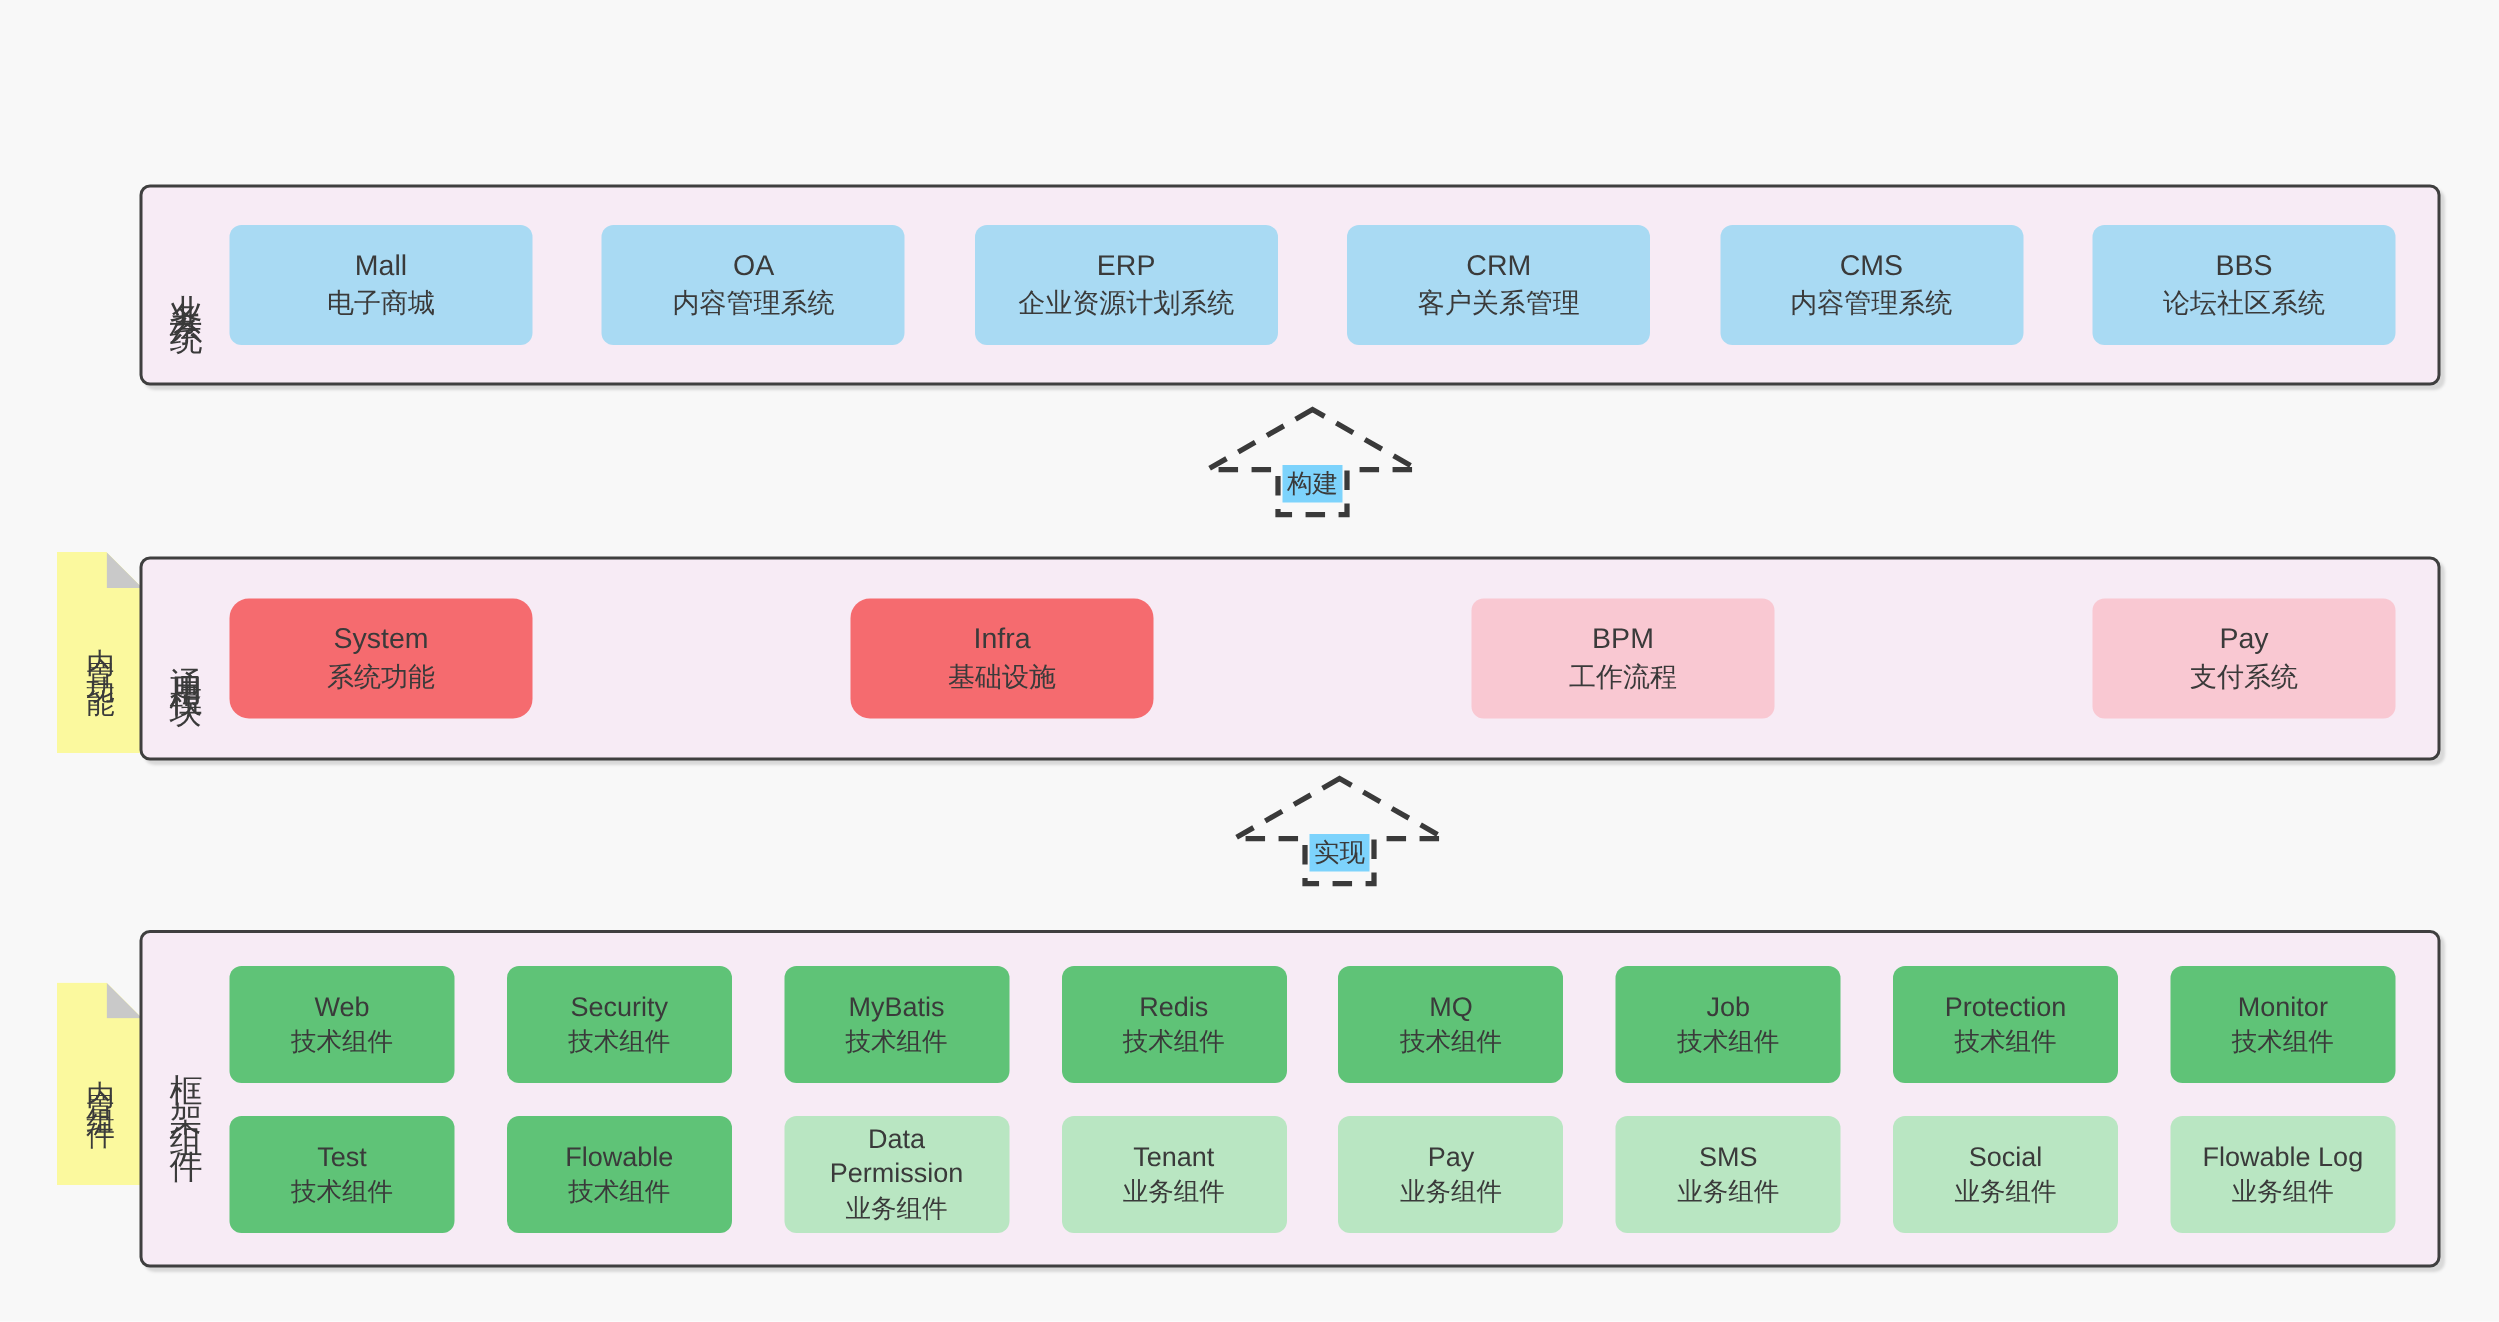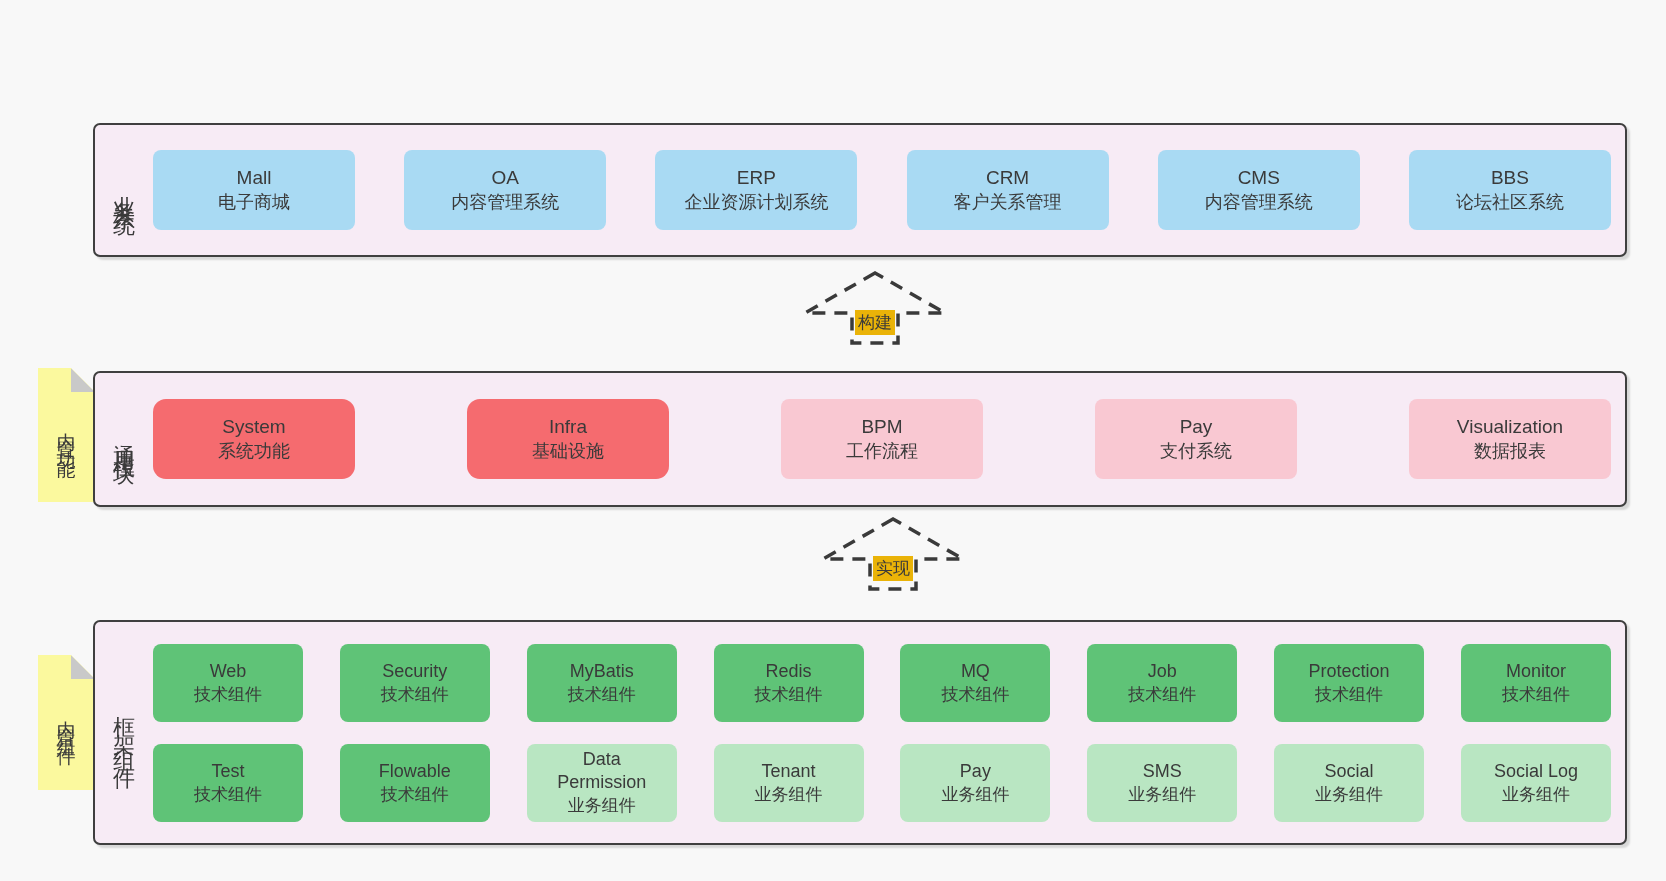--- a/index.html
+++ b/index.html
@@ -44,21 +44,21 @@
     color: var(--text, #3A3A3A);
   }
   .panel-framework .panel-label { letter-spacing: 17px; }
 
   .rows {
     flex: 1 1 auto;
     display: flex;
     flex-direction: column;
     justify-content: center;
     gap: 22px;
-    padding-right: 14px;
+    padding-right: 28px;
   }
   .row {
     display: flex;
     justify-content: space-between;
     align-items: center;
   }
 
   
   .box {
     border-radius: 8px;
@@ -91,21 +91,21 @@
     z-index: 1;
   }
   .arrow-build     { left: 800px; top: 269px; }
   .arrow-implement { left: 818px; top: 515px; }
   .arrow svg { display: block; width: 100%; height: 100%; }
   .arrow-label {
     position: absolute;
     left: 50%;
     top: 41px;
     transform: translateX(-50%);
-    background: #eab308;
+    background: #7dd3fc;
     padding: 1px 3px;
     font-size: 17px;
     white-space: nowrap;
     color: var(--text, #3A3A3A);
   }
 
   
   .note {
     position: absolute;
     width: 57px;
@@ -217,24 +217,20 @@
     <div class="box-en">BPM</div>
     <div class="box-zh">工作流程</div>
   </div>
 
   <div class="box v-pink">
     <div class="box-en">Pay</div>
     <div class="box-zh">支付系统</div>
   </div>
 
 
-  <div class="box v-pink">
-    <div class="box-en">Visualization</div>
-    <div class="box-zh">数据报表</div>
-  </div>
 </div>
       </div>
   </section>
 
   <div class="arrow arrow-implement">
     <svg viewBox="0 0 150 78">
       <polygon points="75,4 5,44 52,44 52,74 98,74 98,44 145,44" fill="#F8F8F8" stroke="#3A3A3A" stroke-width="3.5" stroke-dasharray="13 9" stroke-linejoin="miter"></polygon>
     </svg>
     <div class="arrow-label">实现</div>
   </div>
@@ -315,20 +311,20 @@
     <div class="box-en">SMS</div>
     <div class="box-zh">业务组件</div>
   </div>
 
   <div class="box v-lightgreen">
     <div class="box-en">Social</div>
     <div class="box-zh">业务组件</div>
   </div>
 
   <div class="box v-lightgreen">
-    <div class="box-en">Social Log</div>
+    <div class="box-en">Flowable Log</div>
     <div class="box-zh">业务组件</div>
   </div>
 </div>
       </div>
   </section>
 
 </div>
 
 </body></html>

